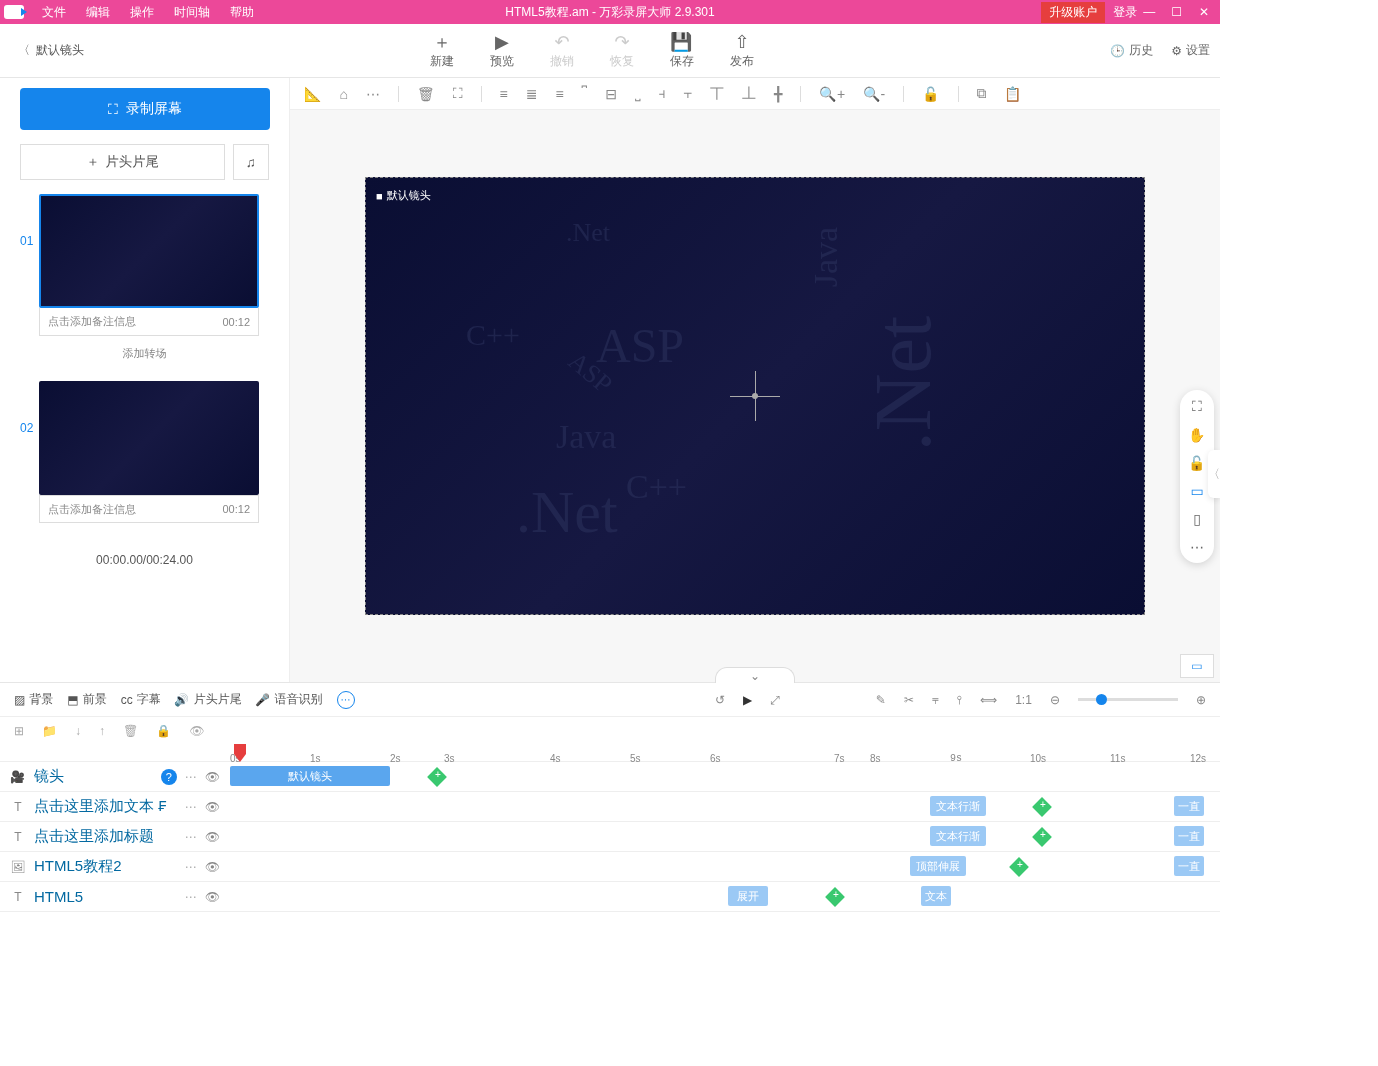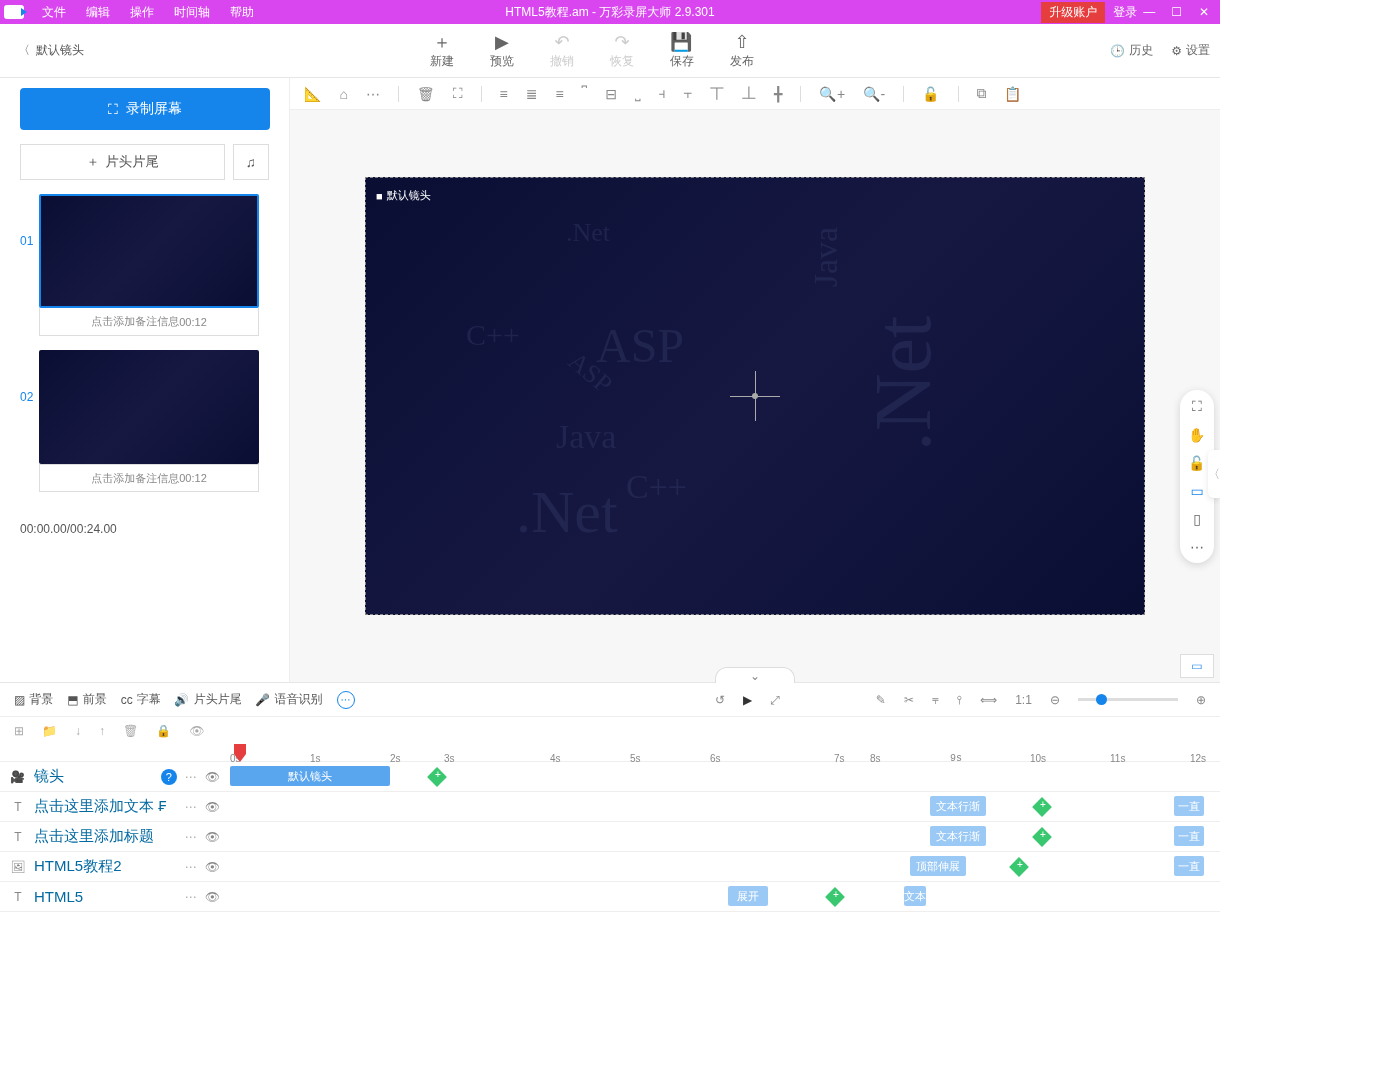--- a/index.html
+++ b/index.html
@@ -1,17 +1,17 @@
 <!DOCTYPE html>
 <html><head>
 <meta charset="utf-8">
 <style>
 * { margin:0; padding:0; box-sizing:border-box; font-family:"Microsoft YaHei",Arial,sans-serif; }
 body { width:1220px; height:944px; background:#fff; font-size:12px; color:#333; overflow:hidden; }
-.titlebar { height:24px; background:#d946ef; color:#fff; display:flex; align-items:center; padding:0 4px; font-size:12px; position:relative; }
+.titlebar { height:24px; background:#ec4899; color:#fff; display:flex; align-items:center; padding:0 4px; font-size:12px; position:relative; }
 .titlebar .menu { display:flex; gap:0; }
 .titlebar .menu span { padding:0 10px; cursor:pointer; }
 .titlebar .title { position:absolute; left:50%; transform:translateX(-50%); }
 .titlebar .right { margin-left:auto; display:flex; align-items:center; }
 .titlebar .upgrade { background:#e63e3e; padding:2px 8px; margin-right:8px; }
 .titlebar .winbtns span { display:inline-block; width:24px; text-align:center; cursor:pointer; }
 .appicon { width:20px; height:14px; background:#fff; border-radius:3px; margin-right:8px; position:relative; }
 .appicon:after { content:""; position:absolute; right:-3px; top:3px; width:0; height:0; border-left:6px solid #1585ec; border-top:4px solid transparent; border-bottom:4px solid transparent; }
 
 .toolbar { height:54px; background:#fff; border-bottom:1px solid #e6e6e6; display:flex; align-items:center; padding:0 10px; }
@@ -27,24 +27,24 @@
 .side { width:290px; background:#fff; border-right:1px solid #eee; padding:10px 20px; overflow:hidden; }
 .bigbtn { width:250px; height:42px; background:#1585ec; color:#fff; border:none; border-radius:4px; font-size:14px; display:flex; align-items:center; justify-content:center; gap:8px; cursor:pointer; }
 .row2 { display:flex; gap:8px; margin-top:14px; }
 .ghostbtn { flex:1; height:36px; border:1px solid #ddd; background:#fff; display:flex; align-items:center; justify-content:center; gap:6px; cursor:pointer; color:#555; }
 .ghostbtn.small { flex:0 0 36px; }
 .clip { margin-top:14px; display:flex; align-items:flex-start; gap:1px; }
 .clipnum { font-size:12px; color:#1585ec; width:18px; padding-top:40px; }
 .clipbox { width:220px; }
 .thumb { width:220px; height:114px; background:linear-gradient(135deg,#0a0e33 0%,#161842 50%,#0a0e33 100%); border-radius:2px; position:relative; }
 .clip.sel .thumb { border:2px solid #1585ec; }
-.note { height:28px; border:1px solid #ddd; display:flex; align-items:center; justify-content:center; padding:0 8px; color:#888; font-size:11px; }
+.note { height:28px; border:1px solid #ddd; display:flex; align-items:center; justify-content:space-between; padding:0 8px; color:#888; font-size:11px; }
 .clip.sel .note { border-top:none; }
 .trans { text-align:center; color:#888; font-size:11px; padding:10px 0 6px; }
-.timecounter { color:#555; margin-top:30px; }
+.timecounter { text-align:center; color:#555; margin-top:30px; }
 
 .canvas-area { flex:1; background:#f7f7f7; display:flex; flex-direction:column; position:relative; }
 .canvas-tools { height:32px; background:#fff; border-bottom:1px solid #eee; display:flex; align-items:center; gap:18px; padding:0 14px; color:#888; }
 .canvas-tools span { cursor:pointer; font-size:14px; }
 .canvas-tools .sep { width:1px; height:16px; background:#ddd; }
 .canvas { flex:1; display:flex; align-items:center; justify-content:center; position:relative; }
 .preview { width:780px; height:438px; border:1px dashed #888; background:linear-gradient(135deg,#0a0e33 0%,#161842 50%,#0a0e33 100%); position:relative; overflow:hidden; }
 .preview .corner { position:absolute; top:10px; left:10px; color:#fff; font-size:11px; display:flex; align-items:center; gap:4px; }
 .preview .cross { position:absolute; top:50%; left:50%; width:50px; height:50px; transform:translate(-50%,-50%); }
 .preview .cross:before,.preview .cross:after { content:""; position:absolute; background:#aaa; }
@@ -178,20 +178,21 @@
         <div class="clip sel">
           <div class="clipnum">01</div>
     <div class="clipbox">
             <div class="thumb"></div>
     <div class="note">
               <span>点击添加备注信息</span>
               <span>00:12</span>
             </div>
           </div>
         </div>
+        <div class="trans">添加转场</div>
         <div class="clip">
           <div class="clipnum">02</div>
     <div class="clipbox">
             <div class="thumb"></div>
     <div class="note">
               <span>点击添加备注信息</span>
               <span>00:12</span>
             </div>
           </div>
         </div>
@@ -391,17 +392,17 @@
     </div>
     <div class="track">
       <div class="tl">
         <span class="tic">T</span>
     <span class="tname">HTML5</span>
         <span class="dots">⋯</span>
     <span class="eye">👁</span>
       </div>
       <div class="lane">
         <div class="block pill" style="left:498px;width:40px">展开</div>
-        <div class="block pill" style="left:674px;width:22px">文本</div>
+        <div class="block pill" style="left:691px;width:30px">文本</div>
         <div class="dia plus" style="left:598px"></div>
       </div>
     </div>
   </div>
 
 </body></html>

